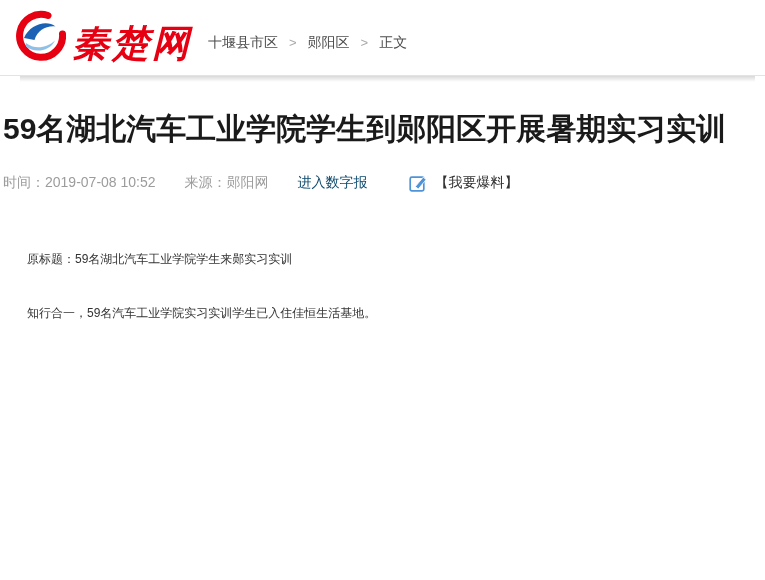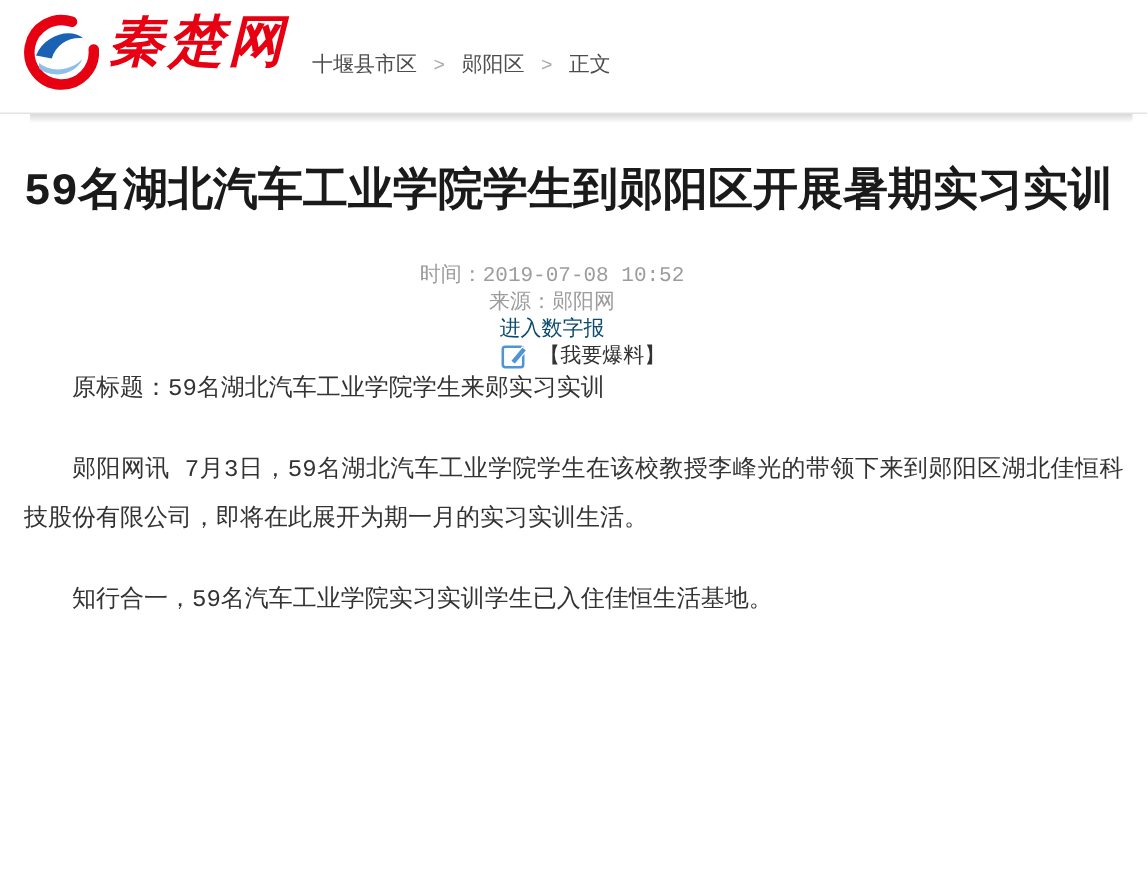--- a/index.html
+++ b/index.html
@@ -13,21 +13,21 @@
   
   .header {
     height: 76px;
     display: flex;
     align-items: center;
     padding-left: 14px;
     border-bottom: 1px solid #e3e3e3;
   }
   .logo {
     display: flex;
-    align-items: flex-start;
+    align-items: flex-end;
     gap: 6px;
     text-decoration: none;
     cursor: pointer;
   }
   .logo-text {
     color: #e60012;
     font-size: 37px;
     font-weight: 700;
     font-style: italic;
     letter-spacing: 3px;
@@ -51,52 +51,51 @@
   .breadcrumb .sep {
     color: #a9a9a9;
     font-size: 13px;
   }
   .top-shadow {
     height: 6px;
     margin: 0 10px 0 20px;
     background: linear-gradient(to bottom, rgba(0,0,0,0.15), rgba(0,0,0,0));
   }
   
-  .content { padding: 0 16px; font-family: Liberation Mono, monospace; }
+  .content { padding: 0 3px; }
   .title {
     margin: 28px 0 0 0;
     font-size: 30px;
     line-height: 38px;
     font-weight: 700;
     color: #1a1a1a;
   }
   .meta {
     margin-top: 26px;
     display: flex;
     align-items: center;
     font-size: 14px;
     color: #9c9c9c;
     height: 18px;
-    flex-direction: column;
   }
   .meta .m-item { margin-right: 29px; }
   .meta a { color: #0c4a6e; text-decoration: none; cursor: pointer; }
   .meta .baoliao {
     display: flex;
     align-items: flex-start;
     gap: 7px;
     color: #333333;
     margin-left: 12px;
   }
   .edit-icon { display: inline-flex; width: 19px; height: 19px; }
   
   .body { margin-top: 51px; }
   .body p {
     margin: 0 0 21px 0;
-    font-size: 16px;
+    font-size: 12px;
     line-height: 33px;
     color: #333333;
     text-indent: 2em;
     text-align: justify;
   }
 </style>
 </head>
 <body>
 
 <header class="header">
@@ -133,16 +132,15 @@
           <rect x="1.2" y="3.2" width="13.6" height="13.6" rx="1.6" fill="#ffffff" stroke="#4f94d6" stroke-width="1.7"></rect>
           <path d="M6.4 12.6 L14.2 3.2 L17.1 5.6 L9.3 15 Z" fill="#4f94d6" stroke="#ffffff" stroke-width="0.8"></path>
         </svg>
       </span>
       <span>【我要爆料】</span>
     </a>
   </div>
 
   <div class="body">
     <p>原标题：59名湖北汽车工业学院学生来郧实习实训</p>
-    <p>郧阳网讯 7月3日，59名湖北汽车工业学院学生在该校教授李峰光的带领下来到郧阳区湖北佳恒科技股份有限公司，即将在此展开为期一月的实习实训生活。</p>
     <p>知行合一，59名汽车工业学院实习实训学生已入住佳恒生活基地。</p>
   </div>
 </main>
 
 </body></html>

